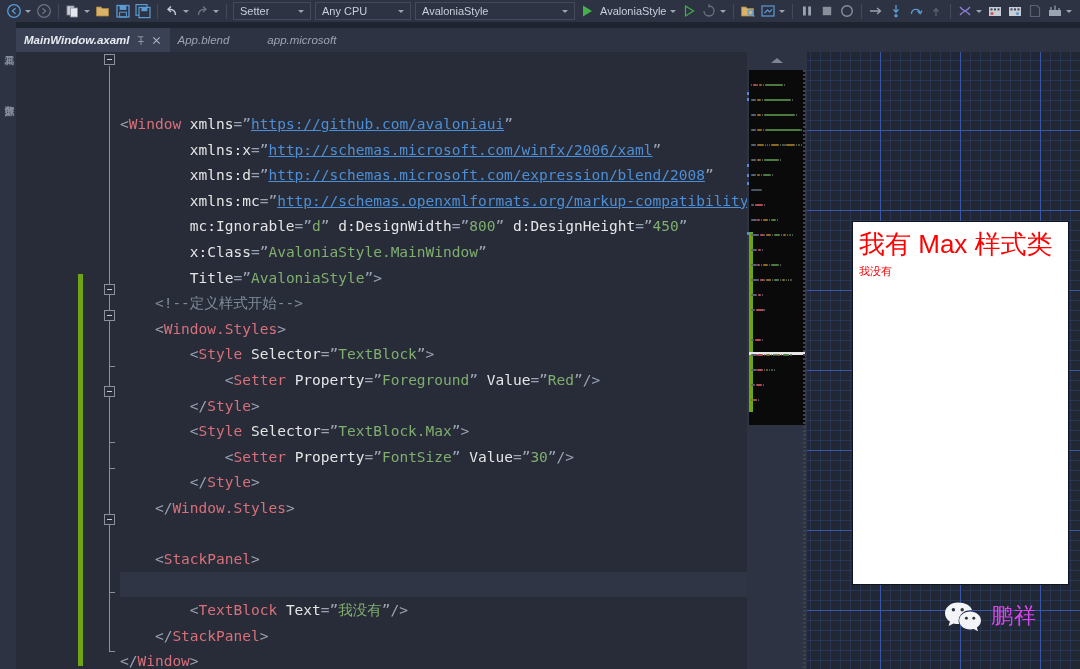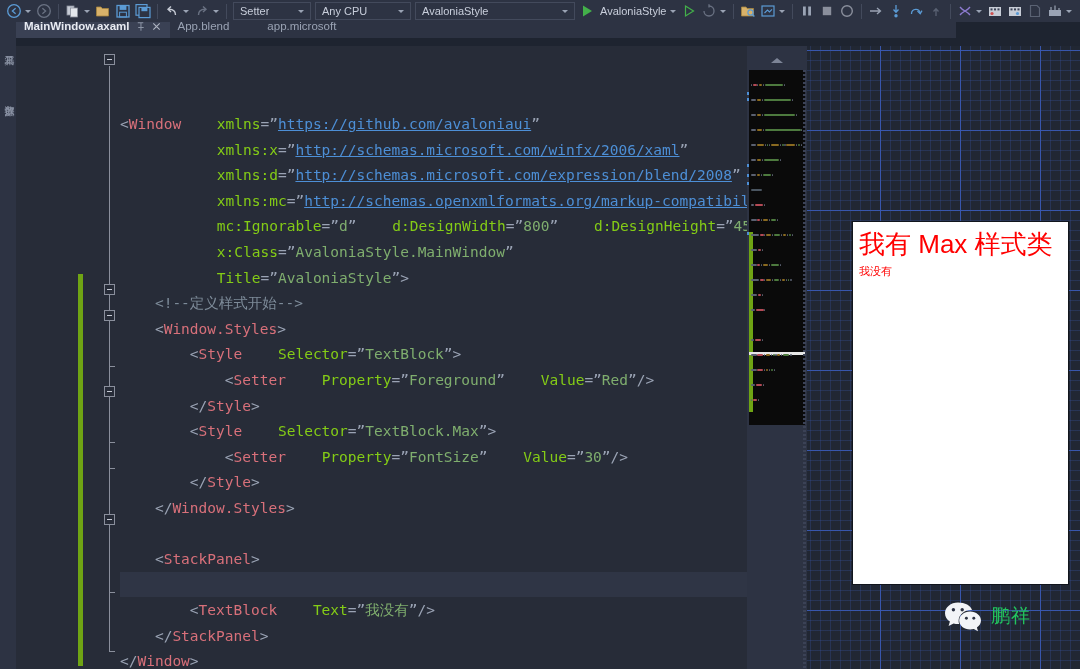--- a/index.html
+++ b/index.html
@@ -60,22 +60,22 @@
     position: absolute; left: 0; width: 16px;
     writing-mode: vertical-rl; text-orientation: upright;
     color: #8c94a6; font-size: 10px; letter-spacing: 0px;
     white-space: nowrap; text-align: center;
   }
   .vtext.a { top: 26px; }
   .vtext.b { top: 76px; }
 
   
   .tabstrip {
-    position: absolute; left: 16px; top: 14px; width: 940px; height: 24px;
-    background: #2d3343; z-index: 19; display: flex; align-items: stretch;
+    position: absolute; left: 16px; top: 28px; width: 1064px; height: 24px;
+    background: #2d3343; z-index: 19; display: flex; align-items: stretch; font-style: italic;
   }
   .tab {
     display: flex; align-items: center; gap: 5px;
     padding: 0 8px; font-size: 11.5px; color: #9aa3b4;
     background: transparent; height: 24px;
   }
   .tab.active { background: #3a4154; color: #e8ebf2; font-weight: bold; }
   .tab .tico { width: 11px; height: 11px; opacity: .85; }
   .tab-gap { width: 22px; }
 
@@ -107,21 +107,21 @@
     font-family: "DejaVu Sans Mono", monospace;
     font-size: 14.5px; line-height: 25.6px;
     white-space: pre; color: #b8bfcc;
   }
   .ln { position: relative; height: 25.6px; }
   .cur-line {
     position: absolute; left: 104px; width: 643px; height: 25px;
     background: #2f3545; z-index: 1;
   }
   .tag  { color: #d8707a; }
-  .attr { color: #84cc16; margin-left: 27px; }
+  .attr { color: #e5e5e5; }
   .str  { color: #7fae6e; }
   .link { color: #4d8fd6; text-decoration: underline; }
   .punc { color: #9aa3b4; }
   .cmt  { color: #7d8b99; text-align: right; }
 
   
   .minimap {
     position: absolute; left: 747px; top: 46px; width: 60px; height: 623px;
     background: #2d3343; z-index: 14;
   }
@@ -166,21 +166,21 @@
     position: absolute; left: 6px; top: 42px;
     font-family: "Liberation Sans", sans-serif;
     font-size: 11px; line-height: 14px; color: #ff0000; white-space: nowrap;
   }
 
   
   .watermark {
     position: absolute; left: 944px; top: 600px;
     display: flex; align-items: center; gap: 9px; z-index: 17;
   }
-  .wm-text { color: #22c55e; font-size: 19px; letter-spacing: 1px; white-space: nowrap; text-align: center; }
+  .wm-text { color: #d946ef; font-size: 22px; letter-spacing: 1px; white-space: nowrap; text-align: center; }
 </style>
 </head>
 <body>
 
 <div id="root">
 
   <div class="grid-bg"></div>
 
   <div class="toolbar">
     <div class="tb-item">

